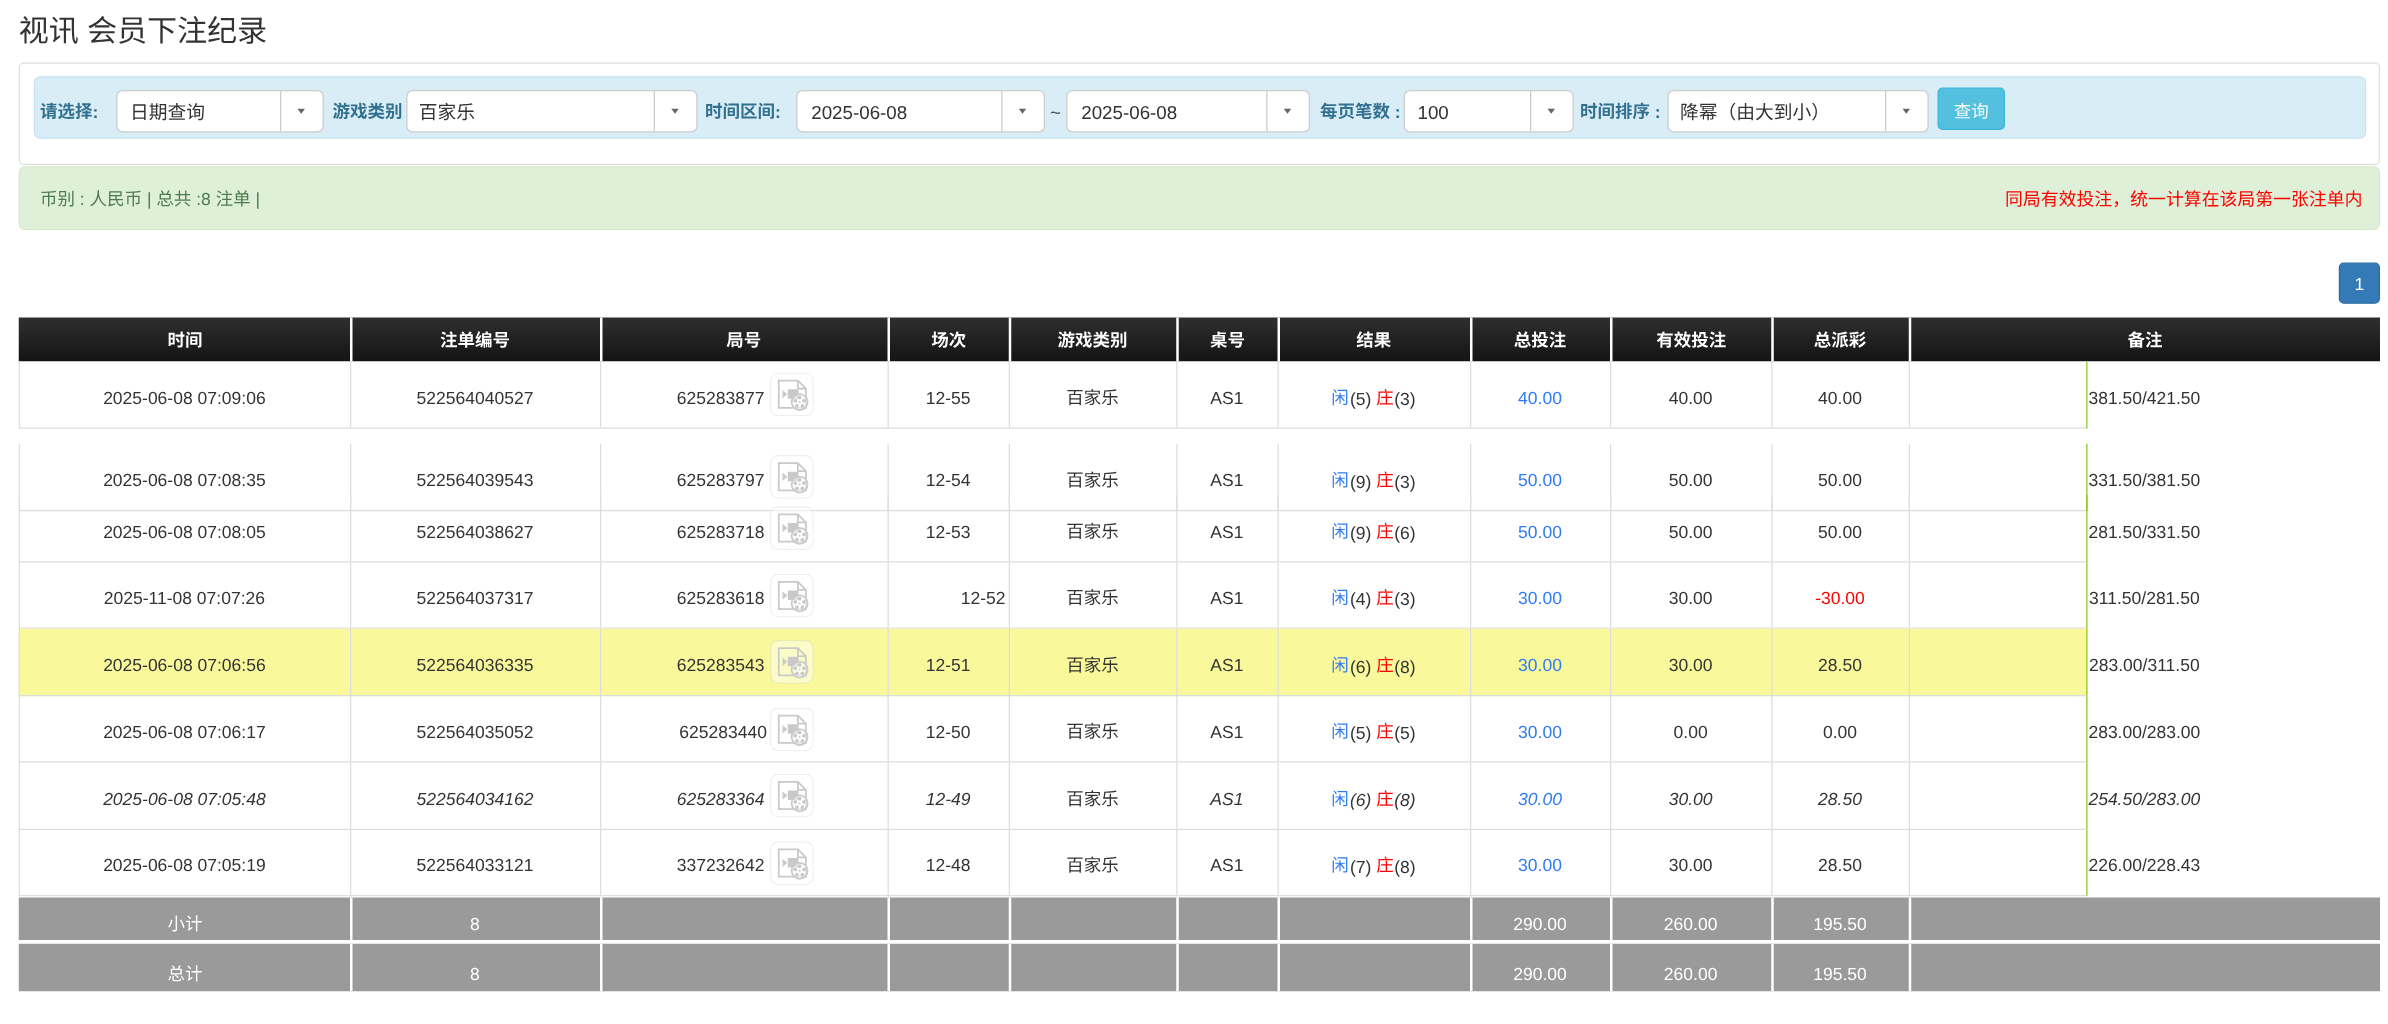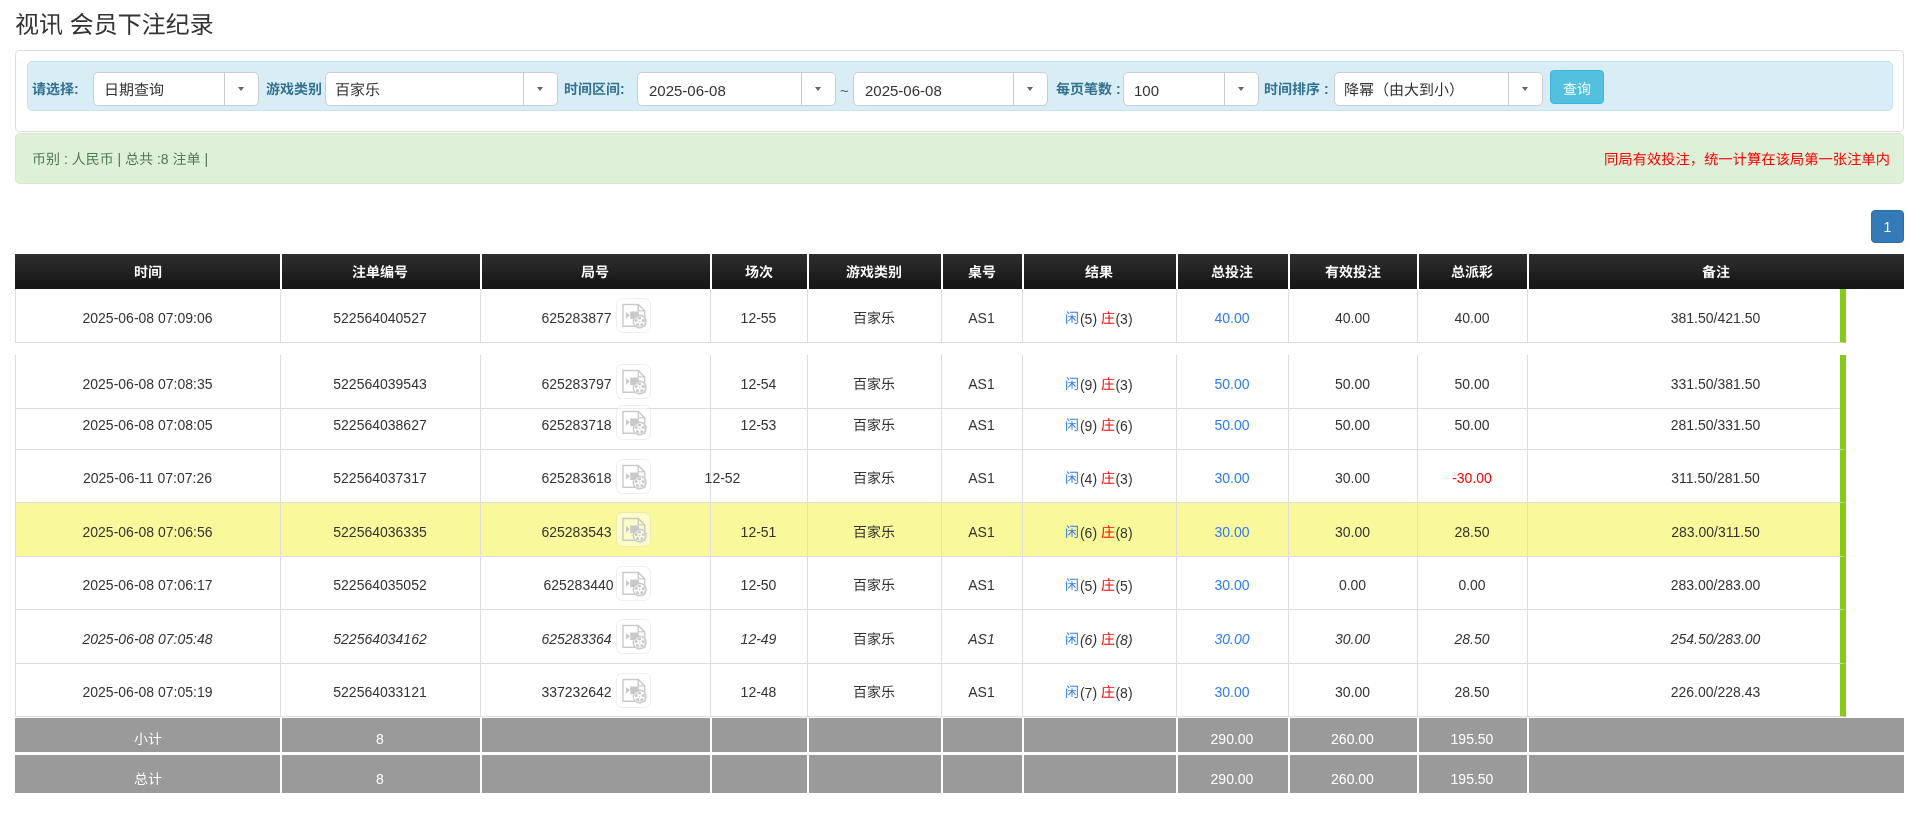--- a/index.html
+++ b/index.html
@@ -1,21 +1,21 @@
 <!DOCTYPE html>
 <html><head><meta charset="utf-8"><style>
 html,body{margin:0;padding:0}
 body{width:1910px;height:819px;position:relative;background:#fff;
  font-family:"Liberation Sans",sans-serif;overflow:hidden}
 .abs{position:absolute}
 .t{position:absolute;font-size:15px;color:#333;line-height:19px;height:19px;white-space:nowrap}
 .sel{position:absolute;height:34px;background:#fff;border:1px solid #ccc;border-radius:5px;box-sizing:border-box}
 .sel .ar{position:absolute;right:0;top:0;width:33px;height:32px;border-left:1px solid #ccc}
 .sel .ar:after{content:"";position:absolute;left:13px;top:14px;border:3.5px solid transparent;border-top:4.5px solid #666;border-bottom:0}
-.row{position:absolute;left:15px;width:1831px;border-left:1px solid #ddd;border-right:6px solid #84cc16;border-bottom:1px solid #ddd;box-sizing:border-box}
+.row{position:absolute;left:15px;width:1655px;border-left:1px solid #ddd;border-right:1px solid #84cc16;border-bottom:1px solid #ddd;box-sizing:border-box}
 .vs{position:absolute;top:0;bottom:0;width:1px;background:#ddd}
 .vw{position:absolute;top:0;bottom:0;width:2px;background:#fff}
 .cell{position:absolute;height:18px;line-height:18px;font-size:14px;color:#333;text-align:center;white-space:nowrap}
 svg{vertical-align:-4px}
 .cell svg,.t svg{vertical-align:-3px}
 
 </style></head><body>
 <svg width="0" height="0" style="position:absolute">
     <defs>
       <path id="r89c6" d="M450 -791V-259H523V-725H832V-259H907V-791ZM154 -804C190 -765 229 -710 247 -673L308 -713C290 -748 250 -800 211 -838ZM637 -649V-454C637 -297 607 -106 354 25C369 37 393 65 402 81C552 2 631 -105 671 -214V-20C671 47 698 65 766 65H857C944 65 955 24 965 -133C946 -138 921 -148 902 -163C898 -19 893 8 858 8H777C749 8 741 0 741 -28V-276H690C705 -337 709 -397 709 -452V-649ZM63 -668V-599H305C247 -472 142 -347 39 -277C50 -263 68 -225 74 -204C113 -233 152 -269 190 -310V79H261V-352C296 -307 339 -250 359 -219L407 -279C388 -301 318 -381 280 -422C328 -490 369 -566 397 -644L357 -671L343 -668Z"></path>
@@ -446,41 +446,41 @@
 <span class="vs" style="left:264px"></span>
 <span class="vs" style="left:464px"></span>
 <span class="vs" style="left:694px"></span>
 <span class="vs" style="left:791px"></span>
 <span class="vs" style="left:925px"></span>
 <span class="vs" style="left:1006px"></span>
 <span class="vs" style="left:1160px"></span>
 <span class="vs" style="left:1272px"></span>
 <span class="vs" style="left:1401px"></span>
 <span class="vs" style="left:1511px"></span>
-<span class="cell" style="left:-1px;width:265px;top:19.5px;">2025-06-11 07:07:26</span>
+<span class="cell" style="left:-1px;width:265px;top:19.5px;">2025-11-08 07:07:26</span>
 <span class="cell" style="left:264px;width:200px;top:19.5px;">522564037317</span>
 <span class="cell" style="left:525.46px;top:19.5px;width:72.08px;text-align:left">625283618</span>
 <svg width="35" height="35" style="position:absolute;left:599.54px;top:9.25px">
       <rect x="0.5" y="0.5" width="34" height="34" rx="6" fill="rgba(255,255,255,0.45)" stroke="rgba(190,190,190,0.25)"></rect>
       <g stroke="#c9c9c9" fill="none" stroke-width="1.4">
         <path d="M7 6.5 H22.3 L28.7 12.9 V28.2 H7 Z"></path>
         <path d="M22.3 6.5 V12.9 H28.7"></path>
       </g>
       <path d="M10 13.9 L10 20.7 L13.8 17.3 Z M14.2 13.4 H22.8 V20.9 H14.2 Z" fill="#c9c9c9"></path>
       <circle cx="23.7" cy="23.6" r="6.4" fill="rgba(255,255,255,0.5)" stroke="#c9c9c9" stroke-width="1.4"></circle>
       <g fill="#c9c9c9">
         <circle cx="23.7" cy="19.9" r="1.5"></circle>
         <circle cx="27.2" cy="22.5" r="1.5"></circle>
         <circle cx="25.9" cy="26.6" r="1.5"></circle>
         <circle cx="21.5" cy="26.6" r="1.5"></circle>
         <circle cx="20.2" cy="22.5" r="1.5"></circle>
         <circle cx="23.7" cy="23.6" r="0.8"></circle>
       </g>
     </svg>
-<span class="cell" style="left:658px;width:97px;top:19.5px;">12-52</span>
+<span class="cell" style="left:722px;width:97px;top:19.5px;">12-52</span>
 <span class="cell" style="left:791px;width:134px;top:19.5px;"><svg width="42.5" height="18">
         <use href="#r767e" transform="translate(0,14) scale(0.014)" fill="#333333"></use>
         <use href="#r5bb6" transform="translate(14,14) scale(0.014)" fill="#333333"></use>
         <use href="#r4e50" transform="translate(28,14) scale(0.014)" fill="#333333"></use>
       </svg></span>
 <span class="cell" style="left:925px;width:81px;top:19.5px;">AS1</span>
 <span class="cell" style="left:1006px;width:154px;top:19.5px;"><svg width="14.5" height="18">
         <use href="#r95f2" transform="translate(0,14) scale(0.014)" fill="#2e7bf6"></use>
       </svg>(4) <svg width="14.5" height="18">
         <use href="#r5e84" transform="translate(0,14) scale(0.014)" fill="#ff0000"></use>

